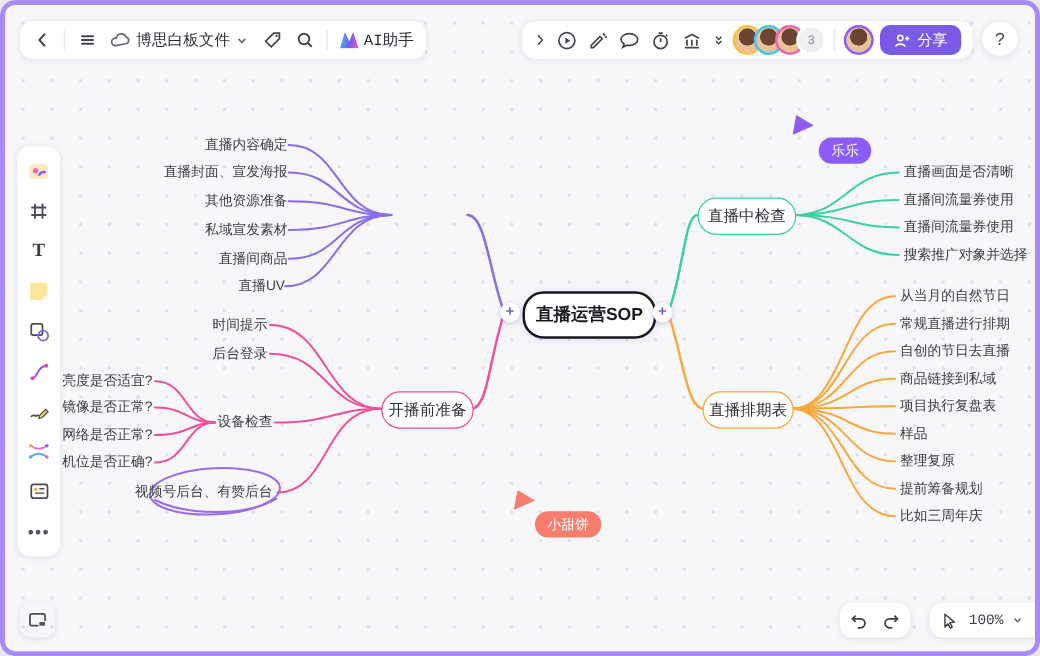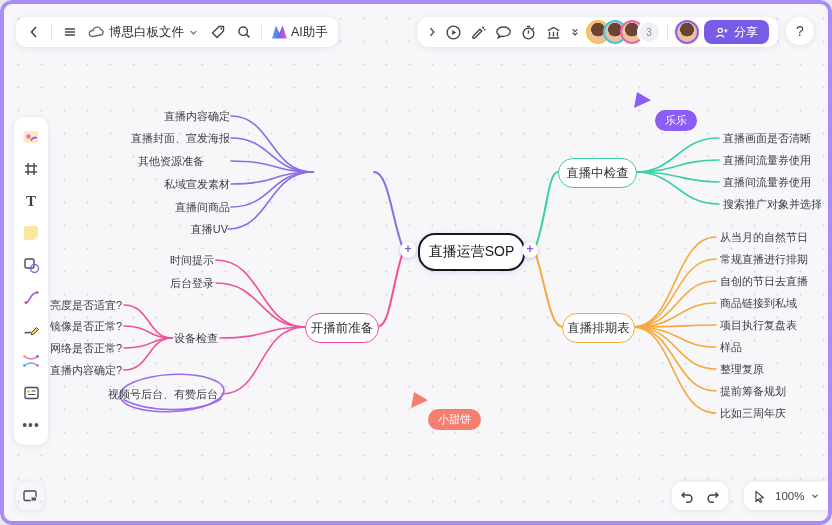--- a/index.html
+++ b/index.html
@@ -6,21 +6,21 @@
   .stage{position:relative;width:832px;height:525px;overflow:hidden;border-radius:12px;
     background-color:#f7f7fa;
     background-image:radial-gradient(circle,#dfdfe8 1.1px,transparent 1.4px);
     background-size:23px 23px;background-position:7px 7px;}
   .frame{position:absolute;inset:0;border:4px solid #a78bfa;border-radius:12px;pointer-events:none;z-index:60;}
   
   .pill{position:absolute;background:#fff;border-radius:10px;box-shadow:0 1px 6px rgba(30,30,70,.10);
     display:flex;align-items:center;z-index:40;}
   .tbtn{display:flex;align-items:center;justify-content:center;width:25px;height:26px;border:none;background:transparent;
     color:#45454f;border-radius:6px;padding:0;cursor:pointer;}
-  .tbtn.wide{width:auto;padding:0 5px;gap:4px;font-size:12.5px;color:#2e2e38;}
+  .tbtn.wide{width:auto;padding:0 5px;gap:4px;font-size:12.5px;color:#2e2e38;font-family:Liberation Mono, monospace;}
   .vdiv{width:1px;height:16px;background:#e4e4ea;margin:0 4px;}
   svg.ic{display:block;}
   .ai-logo{display:inline-block;width:15px;height:13px;background:linear-gradient(100deg,#38bdf8,#7c5ce8 55%,#f062b4);
     clip-path:polygon(0 100%,26% 0,50% 58%,70% 0,100% 100%);}
   .ltb{flex-direction:column;width:34px;padding:8px 0;gap:8px;}
   .ltb .tbtn{width:26px;height:24px;}
   .tletter{font-family:"Liberation Serif","DejaVu Serif",serif;font-weight:bold;font-size:15px;color:#3c3c46;}
   .sticky{display:inline-block;width:14px;height:14px;background:#fbe79c;border-radius:2px;position:relative;}
   .sticky::after{content:"";position:absolute;right:0;bottom:0;border-style:solid;border-width:0 5px 5px 0;
     border-color:transparent #f7f7fa transparent #e8cf6e;transform:rotate(90deg);}
@@ -36,21 +36,21 @@
   .helpbtn{position:absolute;width:28px;height:28px;border-radius:50%;background:#fff;box-shadow:0 1px 6px rgba(30,30,70,.10);
     display:flex;align-items:center;justify-content:center;font-size:14px;color:#45454f;z-index:40;border:none;cursor:pointer;}
   .zoomlbl{font-size:11.5px;color:#3f3f4a;margin:0 2px;}
   
   .edges{position:absolute;left:0;top:0;z-index:1;}
   .edges path,.edges ellipse{fill:none;stroke-linecap:round;}
   .ep{stroke:#8a6de6}.ek{stroke:#f0509b}.et{stroke:#3bd0a2}.eo{stroke:#f6a93c}.eh{stroke:#9b6ce8}
   .main{stroke-width:2}.fan{stroke-width:1.6}
   .bnode{position:absolute;display:flex;align-items:center;justify-content:center;background:#fff;
     border:1.5px solid;border-radius:15px;font-size:12.5px;color:#2e2e38;z-index:3;white-space:nowrap;}
-  .center-node{border-width:2px;border-radius:17px;font-weight:normal;font-size:14px;color:#17171f;
+  .center-node{border-width:2px;border-radius:17px;font-weight:bold;font-size:14px;color:#17171f;
     box-shadow:0 1px 6px rgba(122,91,232,.18);}
   .plus{position:absolute;width:16px;height:16px;border-radius:50%;background:#fff;z-index:4;
     box-shadow:0 1px 4px rgba(100,80,200,.35);color:#7a5be8;font-size:12px;line-height:15px;text-align:center;font-weight:bold;}
   .leaf{position:absolute;font-size:11px;color:#3b3b45;white-space:nowrap;z-index:2;line-height:14px;}
   .leaf.r{text-align:center;}
   
   .cursor-tri{position:absolute;width:17px;height:16px;clip-path:polygon(18% 0,100% 52%,0 100%);z-index:20;}
   .cursor-label{position:absolute;color:#fff;font-size:11px;padding:3px 10px;border-radius:12px;z-index:20;white-space:nowrap;}
 </style>
 </head>
@@ -102,33 +102,33 @@
   <div class="bnode center-node" style="left:418px;top:233px;width:103px;height:34px">直播运营SOP</div>
   <div class="plus" style="left:400px;top:242px">+</div>
   <div class="plus" style="left:522px;top:242px">+</div>
 
   <div class="bnode" style="left:558px;top:158px;width:77px;height:28px;border-color:#3bd0a2">直播中检查</div>
   <div class="bnode" style="left:305px;top:313px;width:72px;height:28px;border-color:#f0509b">开播前准备</div>
   <div class="bnode" style="left:562px;top:313px;width:71px;height:28px;border-color:#f6a93c">直播排期表</div>
 
   <div class="leaf r" style="right:602px;top:109px">直播内容确定</div>
   <div class="leaf r" style="right:602px;top:131px">直播封面、宣发海报</div>
-  <div class="leaf r" style="right:628px;top:154px">其他资源准备</div>
+  <div class="leaf r" style="right:602px;top:154px">其他资源准备</div>
   <div class="leaf r" style="right:602px;top:177px">私域宣发素材</div>
   <div class="leaf r" style="right:602px;top:200px">直播间商品</div>
   <div class="leaf r" style="right:604px;top:222px">直播UV</div>
 
   <div class="leaf r" style="right:618px;top:253px">时间提示</div>
   <div class="leaf r" style="right:618px;top:276px">后台登录</div>
   <div class="leaf r" style="right:614px;top:331px">设备检查</div>
   <div class="leaf r" style="right:614px;top:387px">视频号后台、有赞后台</div>
   <div class="leaf r" style="right:710px;top:298px">亮度是否适宜?</div>
   <div class="leaf r" style="right:710px;top:319px">镜像是否正常?</div>
   <div class="leaf r" style="right:710px;top:341px">网络是否正常?</div>
-  <div class="leaf r" style="right:710px;top:363px">直播内容确定?</div>
+  <div class="leaf r" style="right:710px;top:363px">机位是否正确?</div>
 
   <div class="leaf" style="left:723px;top:131px">直播画面是否清晰</div>
   <div class="leaf" style="left:723px;top:153px">直播间流量券使用</div>
   <div class="leaf" style="left:723px;top:175px">直播间流量券使用</div>
   <div class="leaf" style="left:723px;top:197px">搜索推广对象并选择</div>
 
   <div class="leaf" style="left:720px;top:230px">从当月的自然节日</div>
   <div class="leaf" style="left:720px;top:252px">常规直播进行排期</div>
   <div class="leaf" style="left:720px;top:274px">自创的节日去直播</div>
   <div class="leaf" style="left:720px;top:296px">商品链接到私域</div>

